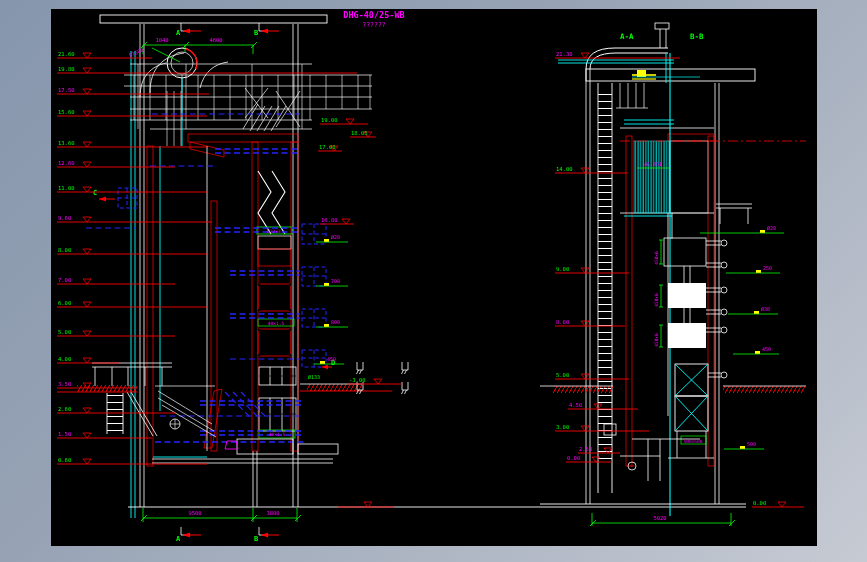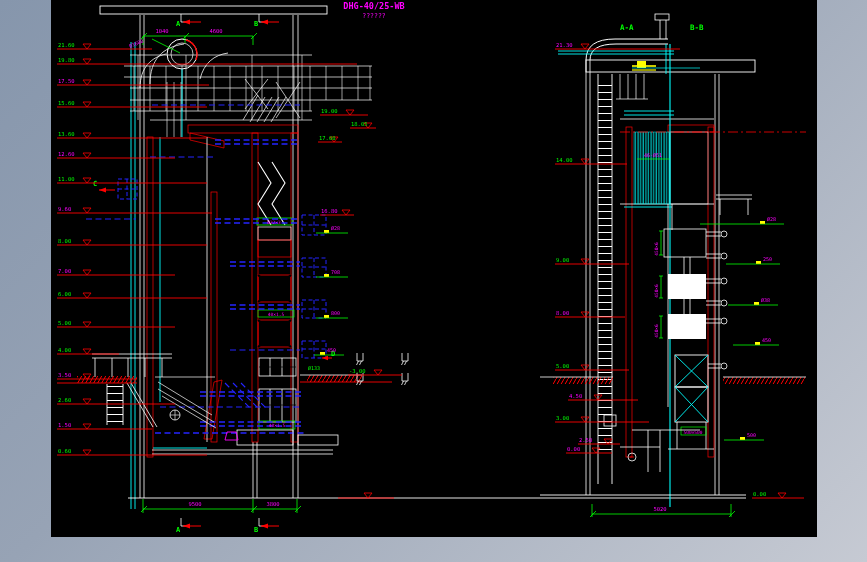--- a/index.html
+++ b/index.html
@@ -1,21 +1,21 @@
 <!DOCTYPE html>
 <html><head>
 <meta charset="utf-8">
 <style>
   html,body{margin:0;padding:0;}
   .stage{
     position:relative;width:867px;height:562px;overflow:hidden;
     background:linear-gradient(135deg,#8696ac 0%,#97a3b5 40%,#c6cad3 100%);
     font-family:"DejaVu Sans Mono","Liberation Mono",monospace;
   }
-  .canvas{position:absolute;left:51px;top:0;width:766px;height:537px;background:#000;}
+  .canvas{position:absolute;left:51px;top:9px;width:766px;height:537px;background:#000;}
   svg text{font-family:"DejaVu Sans Mono","Liberation Mono",monospace;}
   .w{stroke:#ffffff;fill:none;}
   .c{stroke:#00ffff;fill:none;}
   .r{stroke:#ff0000;fill:none;}
   .g{stroke:#00ff00;fill:none;}
   .b{stroke:#2424ff;fill:none;stroke-dasharray:6 3.5;}
   .bb{stroke:#2424ff;fill:none;stroke-dasharray:4 2.5;}
 </style>
 </head>
 <body>

